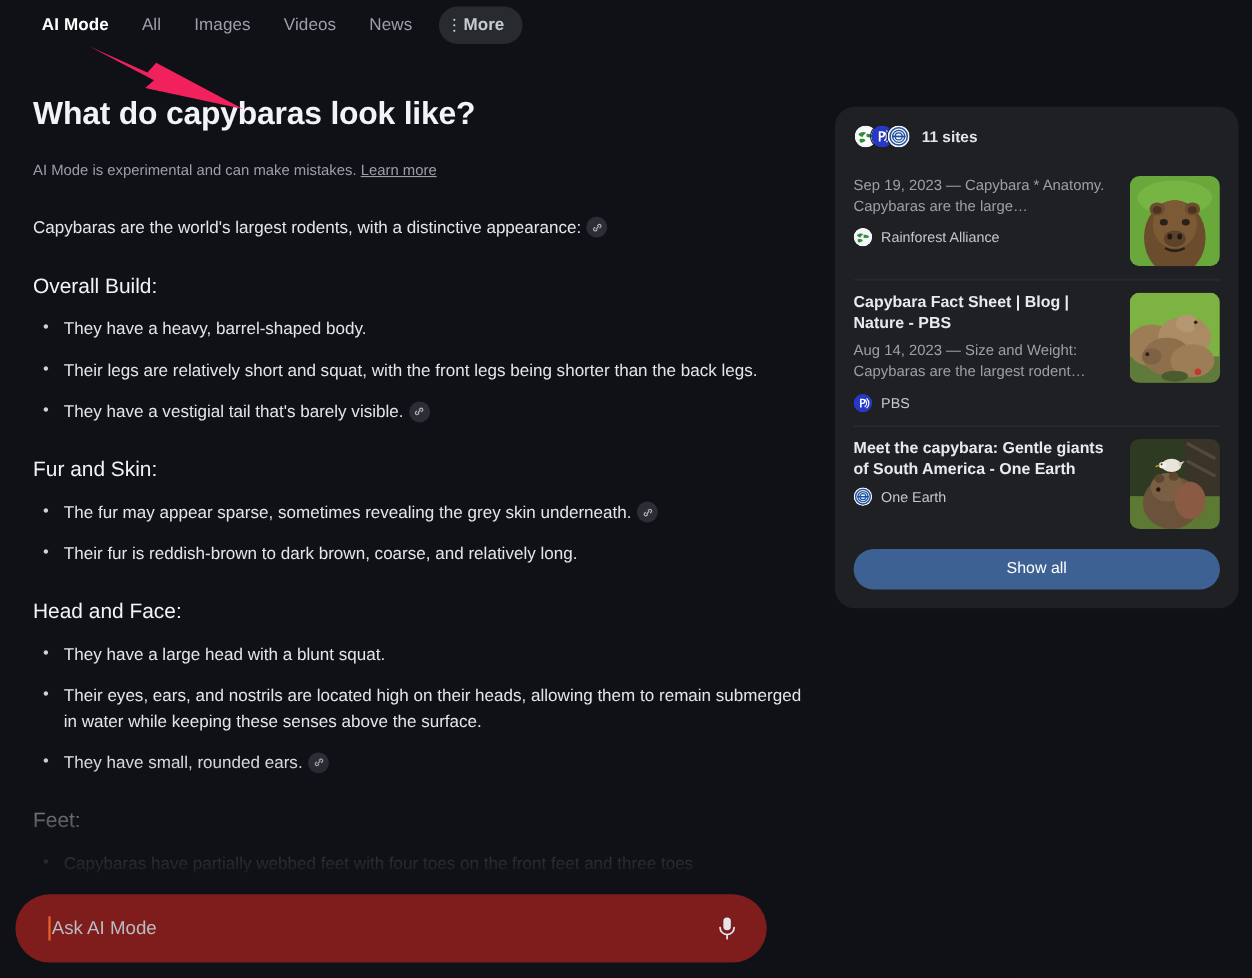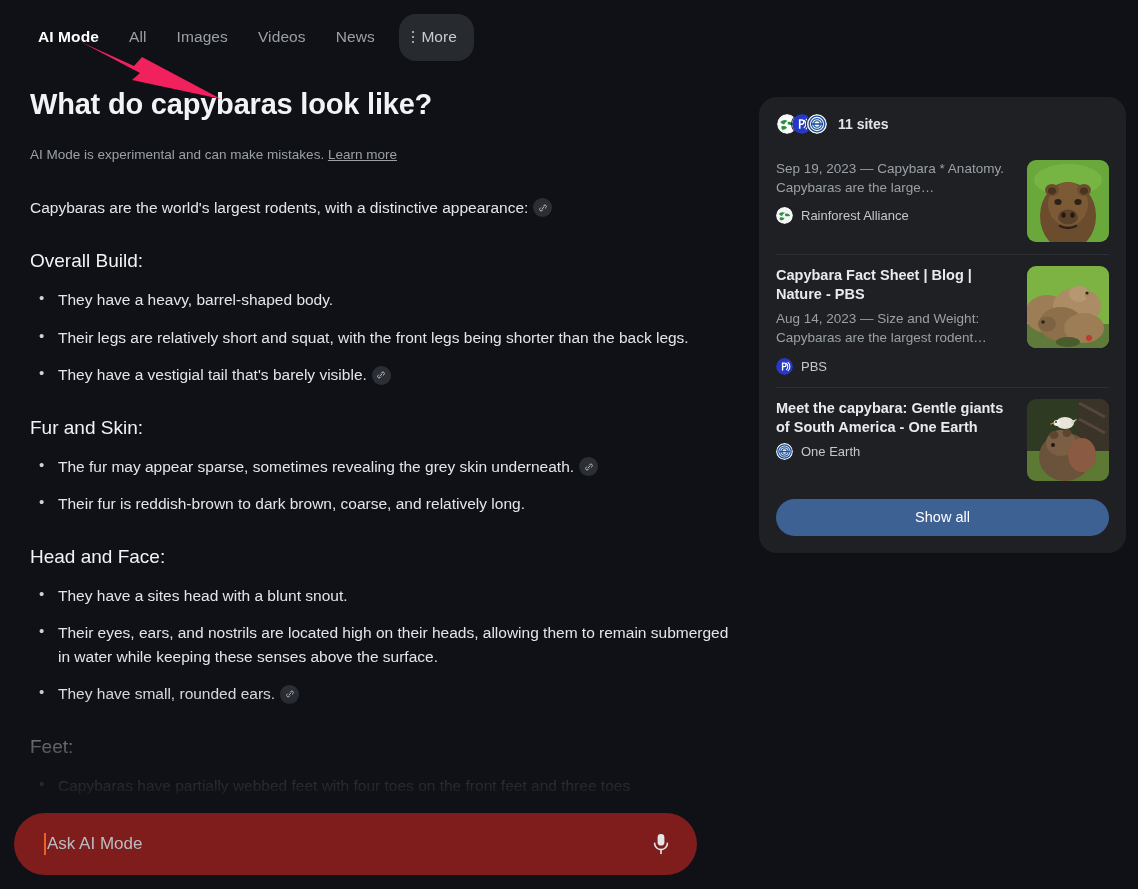--- a/index.html
+++ b/index.html
@@ -13,21 +13,21 @@
   body {
     background: #0f1117;
     font-family: "Liberation Sans", sans-serif;
     color: #e8eaed;
     position: relative;
   }
 
   
   .topnav {
     position: absolute;
-    top: 20px;
+    top: 6px;
     left: 30px;
     display: flex;
     align-items: center;
     gap: 0px;
     height: 34px;
   }
 
   .nav-tab {
     font-size: 15.5px;
     color: #9aa0a6;
@@ -43,24 +43,25 @@
     color: #ffffff;
     font-weight: bold;
   }
 
   .more-pill {
     display: flex;
     align-items: center;
     gap: 7px;
     background: #272a2f;
     border-radius: 17px;
-    height: 47px;
+    height: 34px;
     padding: 0 17px 0 13px;
     margin-left: 9px;
     cursor: pointer;
+    font-weight: bold;
   }
   .more-pill .label {
     font-size: 15.5px;
     color: #c8ccd0;
   }
   .dots-icon {
     display: flex;
     flex-direction: column;
     gap: 2.5px;
     align-items: center;
@@ -393,21 +394,21 @@
               <path d="M11.5 16.5 L9.5 18.5 a3.6 3.6 0 0 1 -5 -5 L6.5 11.5"></path>
             </svg>
           </span></li>
       <li><span>Their fur is reddish-brown to dark brown, coarse, and relatively long.</span></li>
     </ul>
   </section>
 
   <section class="section">
     <h2 class="section-heading">Head and Face:</h2>
     <ul class="bullets">
-      <li><span>They have a sites head with a blunt snout.</span></li>
+      <li><span>They have a large head with a blunt squat.</span></li>
       <li><span>Their eyes, ears, and nostrils are located high on their heads, allowing them to remain submerged in water while keeping these senses above the surface.</span></li>
       <li><span>They have small, rounded ears.</span><span class="cite">
             <svg width="10" height="10" viewBox="0 0 24 24" fill="none" stroke="#b9bdc1" stroke-width="2.4" stroke-linecap="round">
               <path d="M9.5 14.5 L14.5 9.5"></path>
               <path d="M12.5 7.5 L14.5 5.5 a3.6 3.6 0 0 1 5 5 L17.5 12.5"></path>
               <path d="M11.5 16.5 L9.5 18.5 a3.6 3.6 0 0 1 -5 -5 L6.5 11.5"></path>
             </svg>
           </span></li>
     </ul>
   </section>

